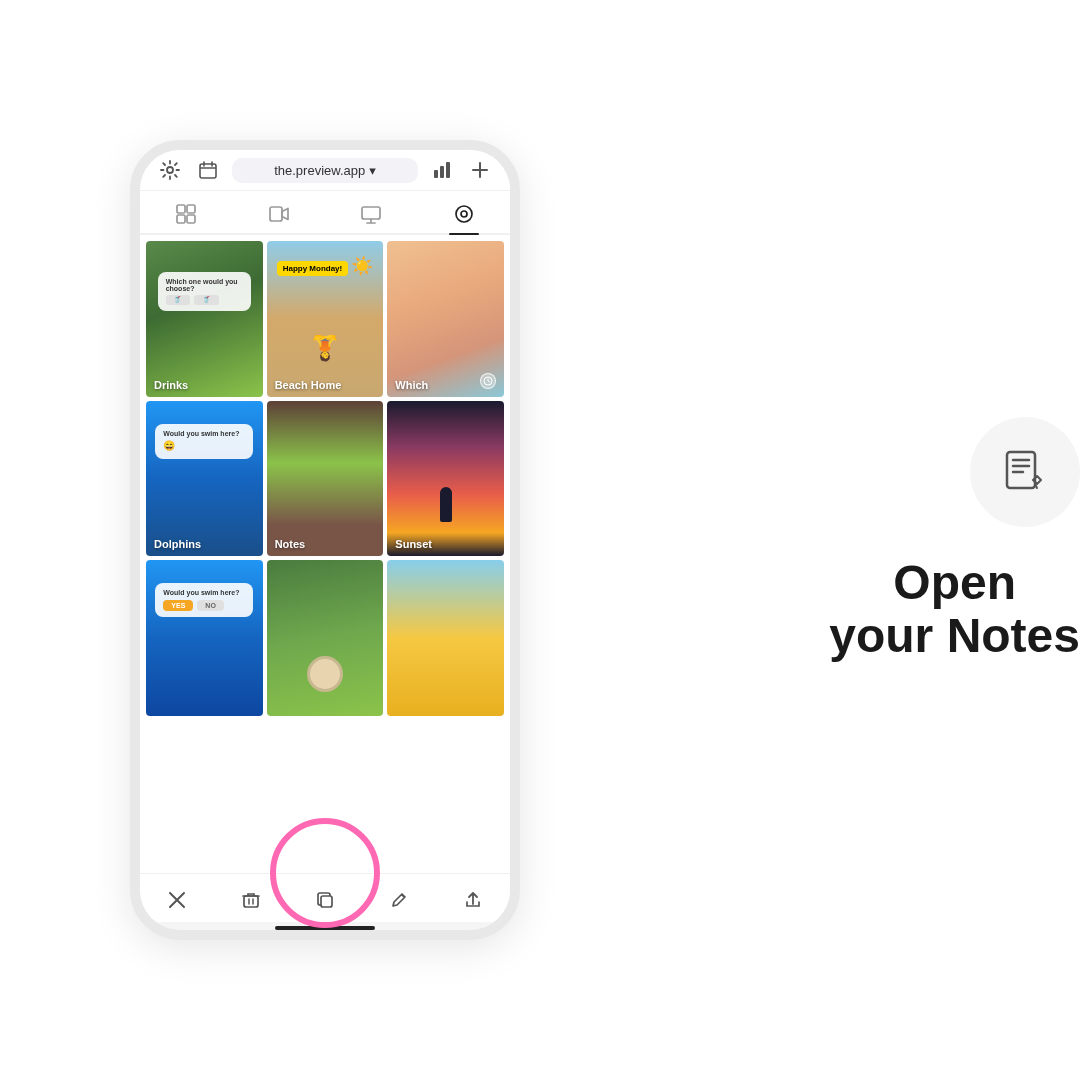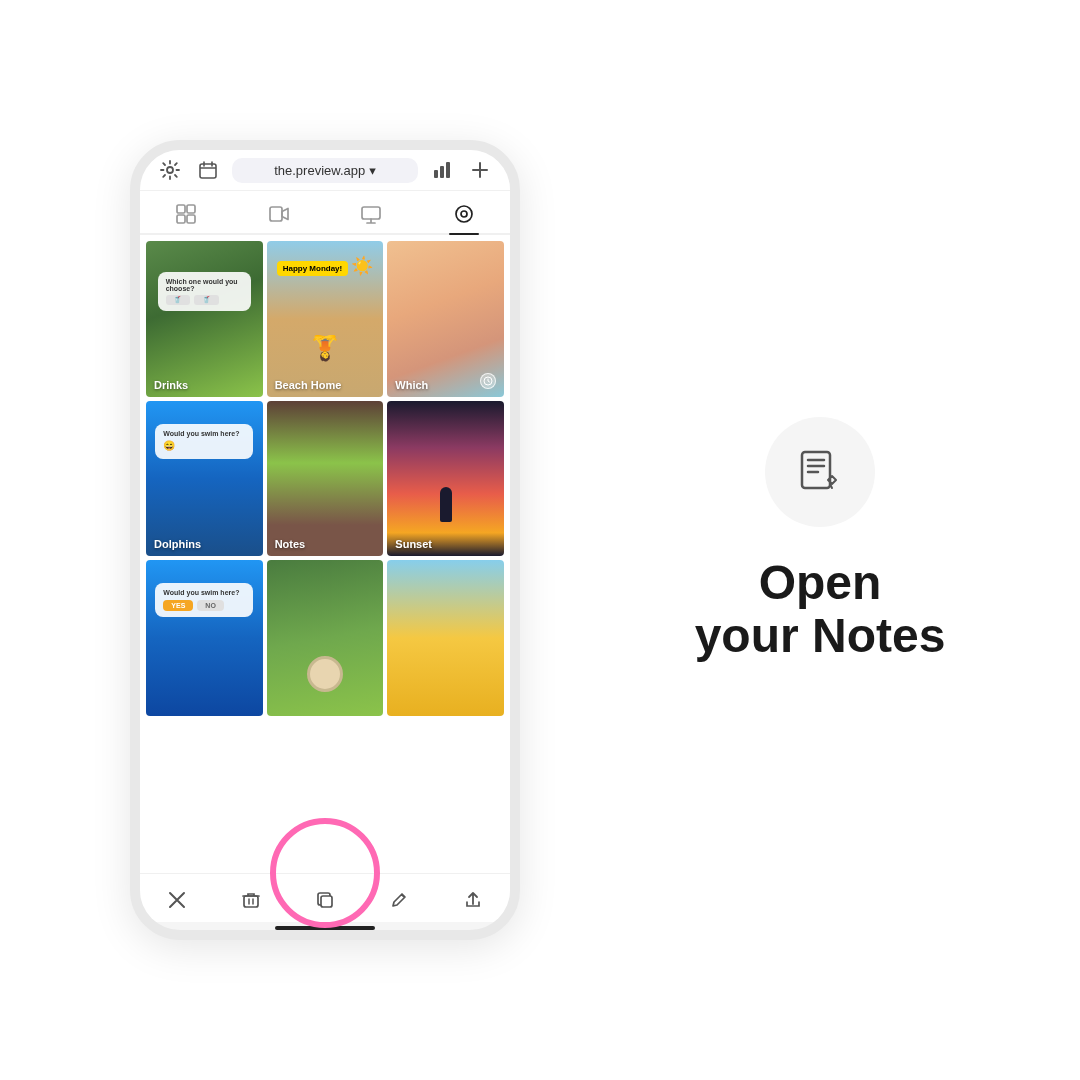--- a/index.html
+++ b/index.html
@@ -327,21 +327,21 @@
       border-radius: 50%;
       pointer-events: none;
       z-index: 10;
     }
 
     
     .right-content {
       flex: 1;
       display: flex;
       flex-direction: column;
-      align-items: center;
+      align-items: flex-end;
       justify-content: center;
       padding-left: 40px;
       gap: 30px;
     }
 
     .notes-icon-container {
       width: 110px;
       height: 110px;
       background: #f5f5f5;
       border-radius: 50%;

